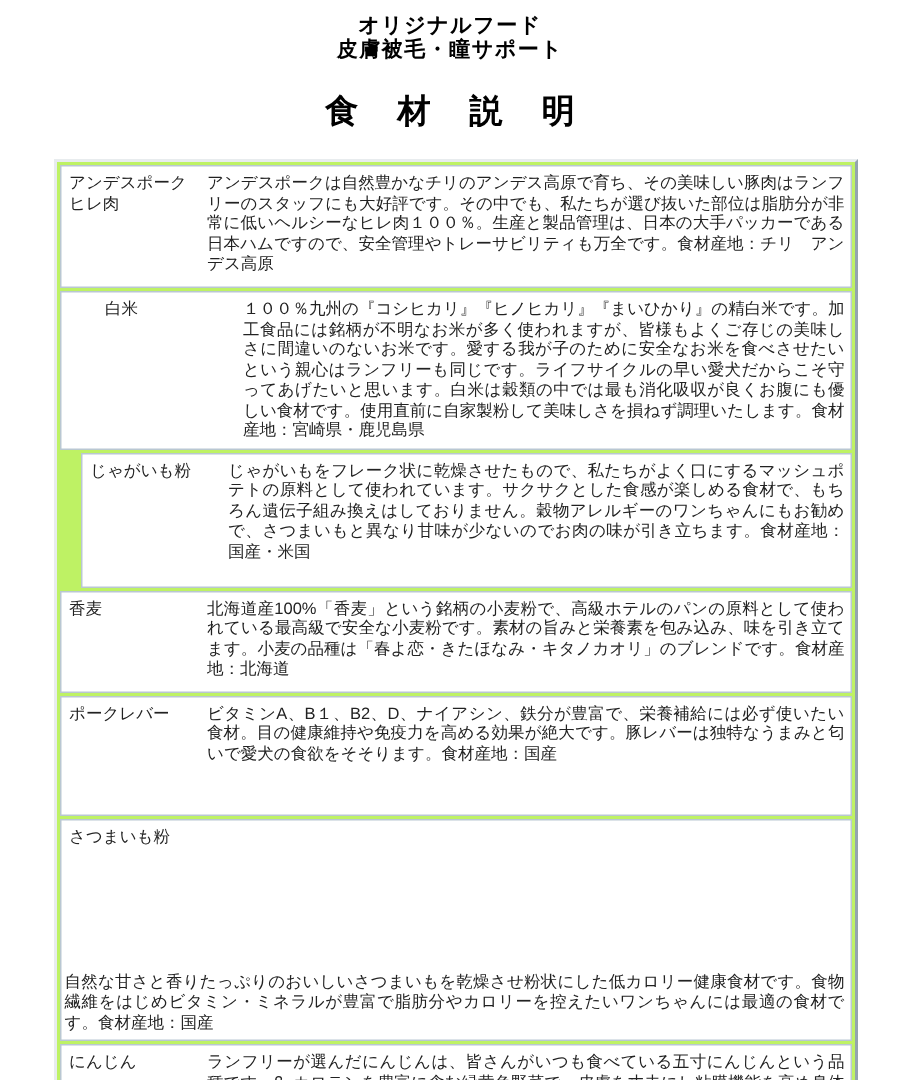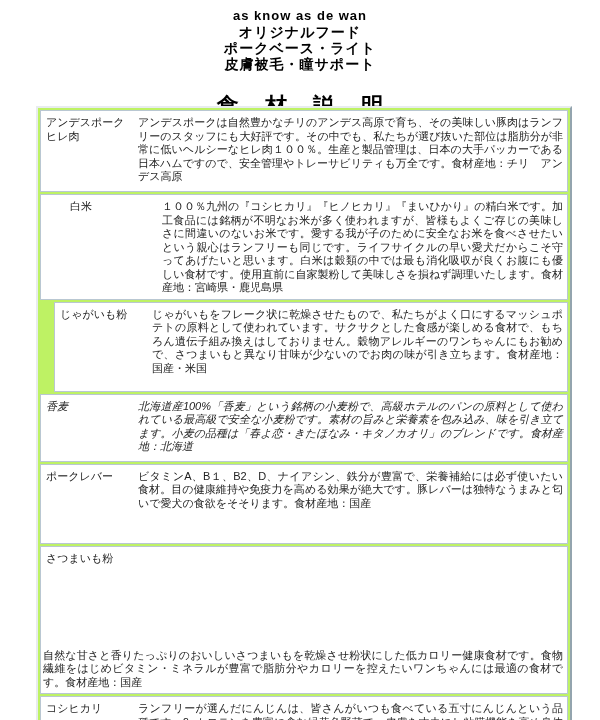--- a/index.html
+++ b/index.html
@@ -26,32 +26,30 @@
     color:#222;word-break:break-all;
   }
   .row .desc{
     flex:1 1 auto;padding:5px 4px 4px 2px;font-size:11px;line-height:13.5px;
     color:#222;text-align:justify;
   }
   
   .row:nth-child(1){min-height:82px;}
   .row:nth-child(2){min-height:90px;padding-left:24px;}
   .row:nth-child(3){min-height:90px;margin-left:16px;}
-  .row:nth-child(4){min-height:68px;font-style:italic;}
+  .row:nth-child(4){min-height:68px;}
   .row:nth-child(5){min-height:80px;}
   .row:nth-child(6){min-height:92px;flex-direction:column;}
   .row:nth-child(7){min-height:66px;}
 </style>
 </head>
 <body>
 
 <div class="header">
-  <div class="en">as know as de wan</div>
   <div class="jp">オリジナルフード</div>
-  <div class="jp">ポークベース・ライト</div>
   <div class="jp">皮膚被毛・瞳サポート</div>
   <div class="doc-title">食 材 説 明</div>
 </div>
 
 <div class="ingredient-table">
   <div class="row">
     <div class="label">アンデスポークヒレ肉</div>
     <div class="desc">アンデスポークは自然豊かなチリのアンデス高原で育ち、その美味しい豚肉はランフリーのスタッフにも大好評です。その中でも、私たちが選び抜いた部位は脂肪分が非常に低いヘルシーなヒレ肉１００％。生産と製品管理は、日本の大手パッカーである日本ハムですので、安全管理やトレーサビリティも万全です。食材産地：チリ　アンデス高原</div>
   </div>
   <div class="row">
@@ -68,16 +66,16 @@
   </div>
   <div class="row">
     <div class="label">ポークレバー</div>
     <div class="desc">ビタミンA、B１、B2、D、ナイアシン、鉄分が豊富で、栄養補給には必ず使いたい食材。目の健康維持や免疫力を高める効果が絶大です。豚レバーは独特なうまみと匂いで愛犬の食欲をそそります。食材産地：国産</div>
   </div>
   <div class="row">
     <div class="label">さつまいも粉</div>
     <div class="desc">自然な甘さと香りたっぷりのおいしいさつまいもを乾燥させ粉状にした低カロリー健康食材です。食物繊維をはじめビタミン・ミネラルが豊富で脂肪分やカロリーを控えたいワンちゃんには最適の食材です。食材産地：国産</div>
   </div>
   <div class="row">
-    <div class="label">コシヒカリ</div>
+    <div class="label">にんじん</div>
     <div class="desc">ランフリーが選んだにんじんは、皆さんがいつも食べている五寸にんじんという品種です。β−カロテンを豊富に含む緑黄色野菜で、皮膚を丈夫にし粘膜機能を高め身体の抵抗力を強化します。食材産地：国産</div>
   </div>
 </div>
 
 </body></html>

